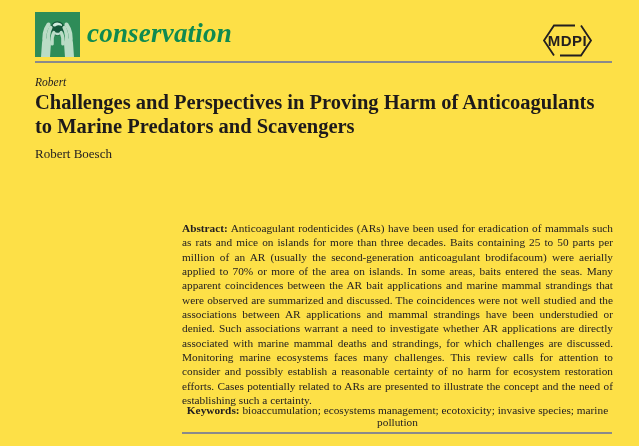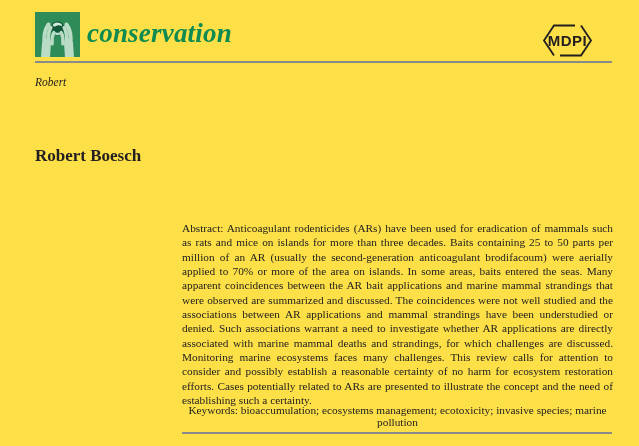--- a/index.html
+++ b/index.html
@@ -23,32 +23,32 @@
   }
   .header-rule { position:absolute; left:35px; top:61px; width:577px; height:2px; background:#8a8a8a; }
 
   
   .article-type { position:absolute; left:35px; top:76px; font-size:11.5px; font-style:italic; }
   .article-title {
     position:absolute; left:35px; top:90px; width:595px; font-size:20.5px;
     font-weight:bold; line-height:24px; color:#1d1a1b;
   }
   .article-title span { display:block; white-space:nowrap; }
-  .author { position:absolute; left:35px; top:146px; font-size:17px; font-weight:bold; }
+  .author { position:absolute; left:35px; top:146px; font-size:13px; font-weight:normal; }
 
   
   .affiliation {
     position:absolute; left:182px; top:182px; width:431px;
     font-size:10.8px; line-height:13.8px;
   }
   .abstract {
     position:absolute; left:182px; top:221px; width:431px;
     font-size:11.3px; line-height:14.35px; text-align:justify;
   }
-  .abstract b, .keywords b { font-weight:normal;margin-top:14px; }
+  .abstract b, .keywords b { font-weight:bold;margin-top:14px; }
   .keywords { position:absolute; left:182px; top:404px; width:431px; font-size:11.3px;text-align:center; }
   .footer-rule { position:absolute; left:182px; top:432px; width:430px; height:2px; background:#8a8a8a; }
 </style>
 </head>
 <body>
 
 <div class="page">
 
   <div class="journal-logo">
     <svg width="45" height="45" viewBox="0 0 45 45" xmlns="http://www.w3.org/2000/svg">
@@ -79,20 +79,22 @@
       </g>
     </svg>
     <span class="mdpi-text">MDPI</span>
   </div>
 
   <div class="header-rule"></div>
 
   <div class="article-type">Robert</div>
 
   <div class="article-title">
+    <span>Challenges and Perspectives in Proving Harm of Anticoagulants</span>
+    <span>to Marine Predators and Scavengers</span>
   </div>
 
   <div class="author">Robert Boesch</div>
 
 
   <div class="abstract"><b>Abstract:</b> <span>Anticoagulant rodenticides (ARs) have been used for eradication of mammals such as rats and mice on islands for more than three decades. Baits containing 25 to 50 parts per million of an AR (usually the second-generation anticoagulant brodifacoum) were aerially applied to 70% or more of the area on islands. In some areas, baits entered the seas. Many apparent coincidences between the AR bait applications and marine mammal strandings that were observed are summarized and discussed. The coincidences were not well studied and the associations between AR applications and mammal strandings have been understudied or denied. Such associations warrant a need to investigate whether AR applications are directly associated with marine mammal deaths and strandings, for which challenges are discussed. Monitoring marine ecosystems faces many challenges. This review calls for attention to consider and possibly establish a reasonable certainty of no harm for ecosystem restoration efforts. Cases potentially related to ARs are presented to illustrate the concept and the need of establishing such a certainty.</span></div>
 
   <div class="keywords"><b>Keywords:</b> <span>bioaccumulation; ecosystems management; ecotoxicity; invasive species; marine pollution</span></div>
 
   <div class="footer-rule"></div>

